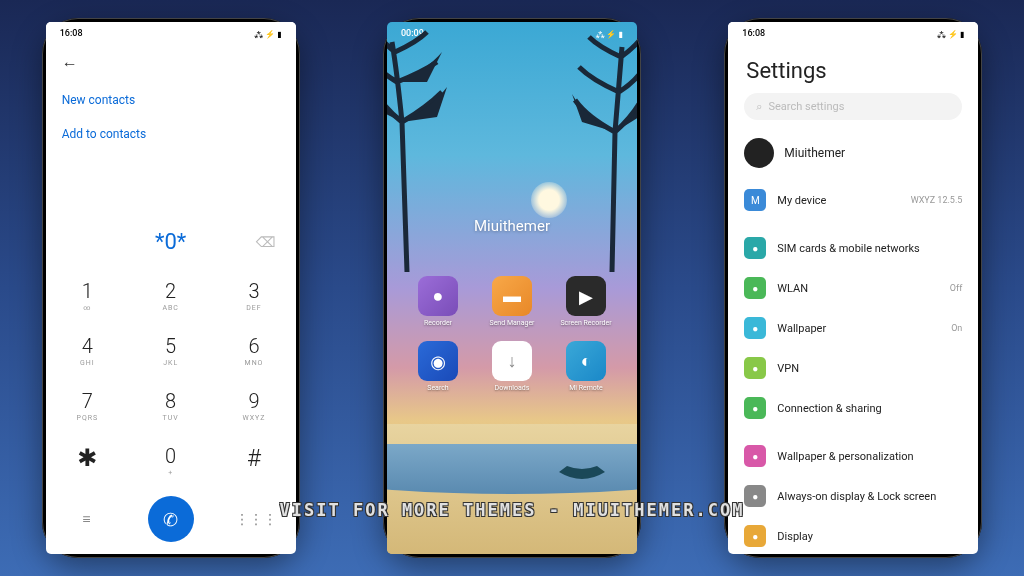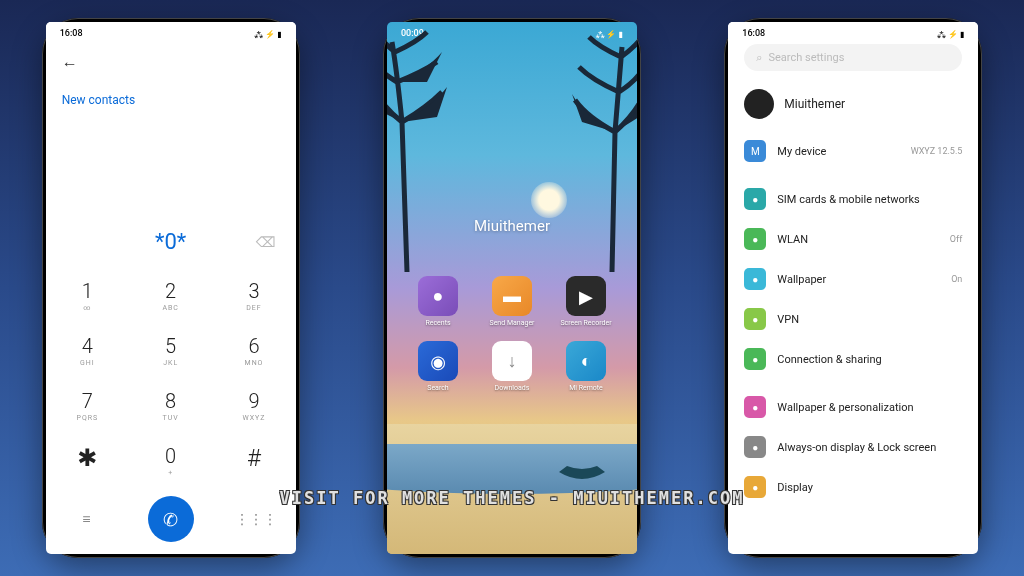--- a/index.html
+++ b/index.html
@@ -68,36 +68,37 @@
 .divider{height:8px}
 .si-blue{background:#3a8ad8}
 .si-teal{background:#2aa8a8}
 .si-green{background:#4ab858}
 .si-lime{background:#88c848}
 .si-cyan{background:#3ab8d8}
 .si-pink{background:#d858a8}
 .si-gray{background:#888}
 .si-orange{background:#e8a838}
 
-.watermark{position:absolute;bottom:68px;left:0;right:0;text-align:center;font-size:17px;font-weight:700;color:rgba(255,255,255,.85);letter-spacing:2px;font-family:monospace;text-shadow:1px 1px 0 #333,-1px -1px 0 #333,1px -1px 0 #333,-1px 1px 0 #333;pointer-events:none}
+.watermark{position:absolute;bottom:56px;left:0;right:0;text-align:center;font-size:17px;font-weight:700;color:rgba(255,255,255,.85);letter-spacing:2px;font-family:monospace;text-shadow:1px 1px 0 #333,-1px -1px 0 #333,1px -1px 0 #333,-1px 1px 0 #333;pointer-events:none}
 </style>
 </head>
 <body>
 
 <div class="phone">
   <div class="screen dialer">
     <div class="statusbar sb-white">
       <span>16:08</span>
       <span class="sb-icons">⁂ ⚡ ▮</span>
     </div>
     <div class="dialer-top">
       <span class="back-arrow">←</span>
     </div>
     <div class="menu-items">
       <div class="menu-item">New contacts</div>
+      <div class="menu-item">Add to contacts</div>
     </div>
     <div class="dialer-display">
       <span class="dial-text">*0*</span>
       <span class="backspace">⌫</span>
     </div>
     <div class="dialpad" id="dialpad">
         <div class="key">
           <div class="key-num">1</div>
           <div class="key-sub">∞</div>
         </div>
@@ -179,21 +180,21 @@
     <div class="water"></div>
     <div class="boat">
       <svg viewBox="0 0 50 20">
           <path d="M2 8 Q25 22 48 8 L40 2 Q25 8 10 2 Z" fill="#1a4858"></path>
         </svg>
     </div>
     <div class="widget-text">Miuithemer</div>
     <div class="app-grid" id="app-grid">
         <div class="app">
           <div class="app-icon ic-purple">●</div>
-          <div class="app-label">Recents</div>
+          <div class="app-label">Recorder</div>
         </div>
         <div class="app">
           <div class="app-icon ic-orange">▬</div>
           <div class="app-label">Send Manager</div>
         </div>
         <div class="app">
           <div class="app-icon ic-dark">▶</div>
           <div class="app-label">Screen Recorder</div>
         </div>
         <div class="app">
@@ -211,20 +212,21 @@
       </div>
   </div>
 </div>
 
 <div class="phone">
   <div class="screen settings">
     <div class="statusbar sb-white">
       <span>16:08</span>
       <span class="sb-icons">⁂ ⚡ ▮</span>
     </div>
+    <div class="settings-title">Settings</div>
     <div class="search-box">
       <span>⌕</span>
       <span>Search settings</span>
     </div>
     <div class="account-row">
       <div class="avatar"></div>
       <div class="account-info">
         <div class="account-name">Miuithemer</div>
       </div>
     </div>

